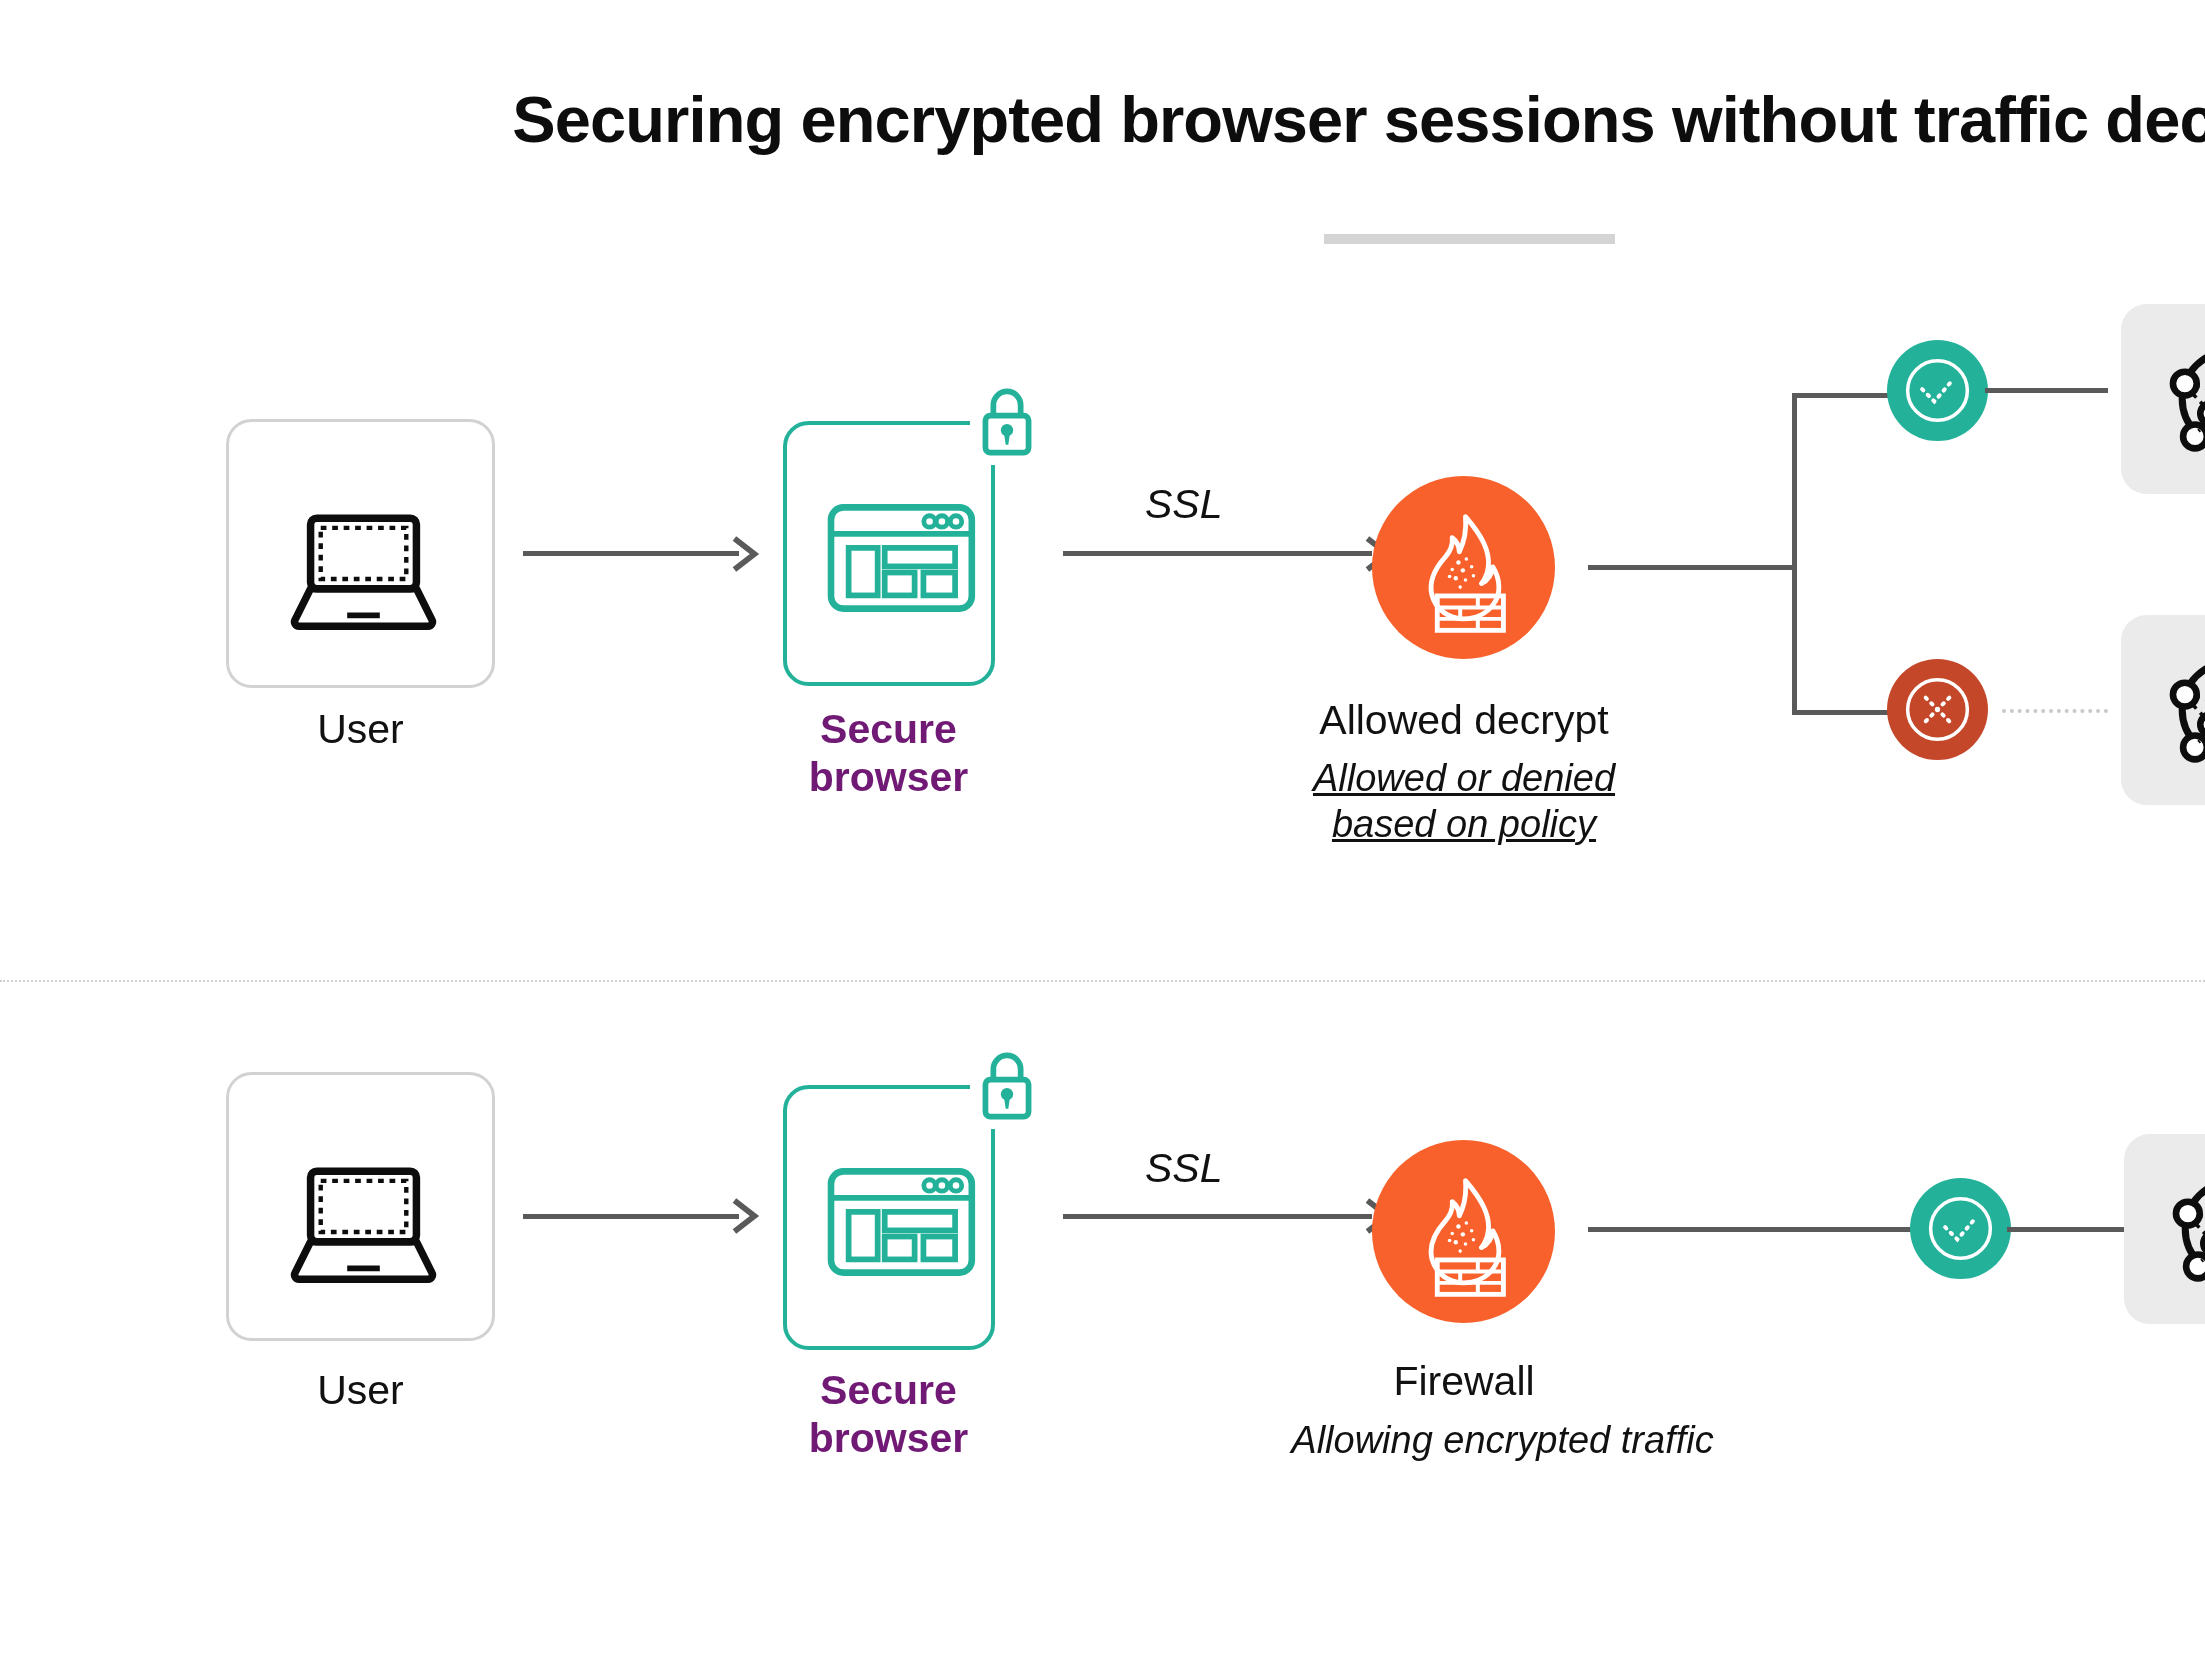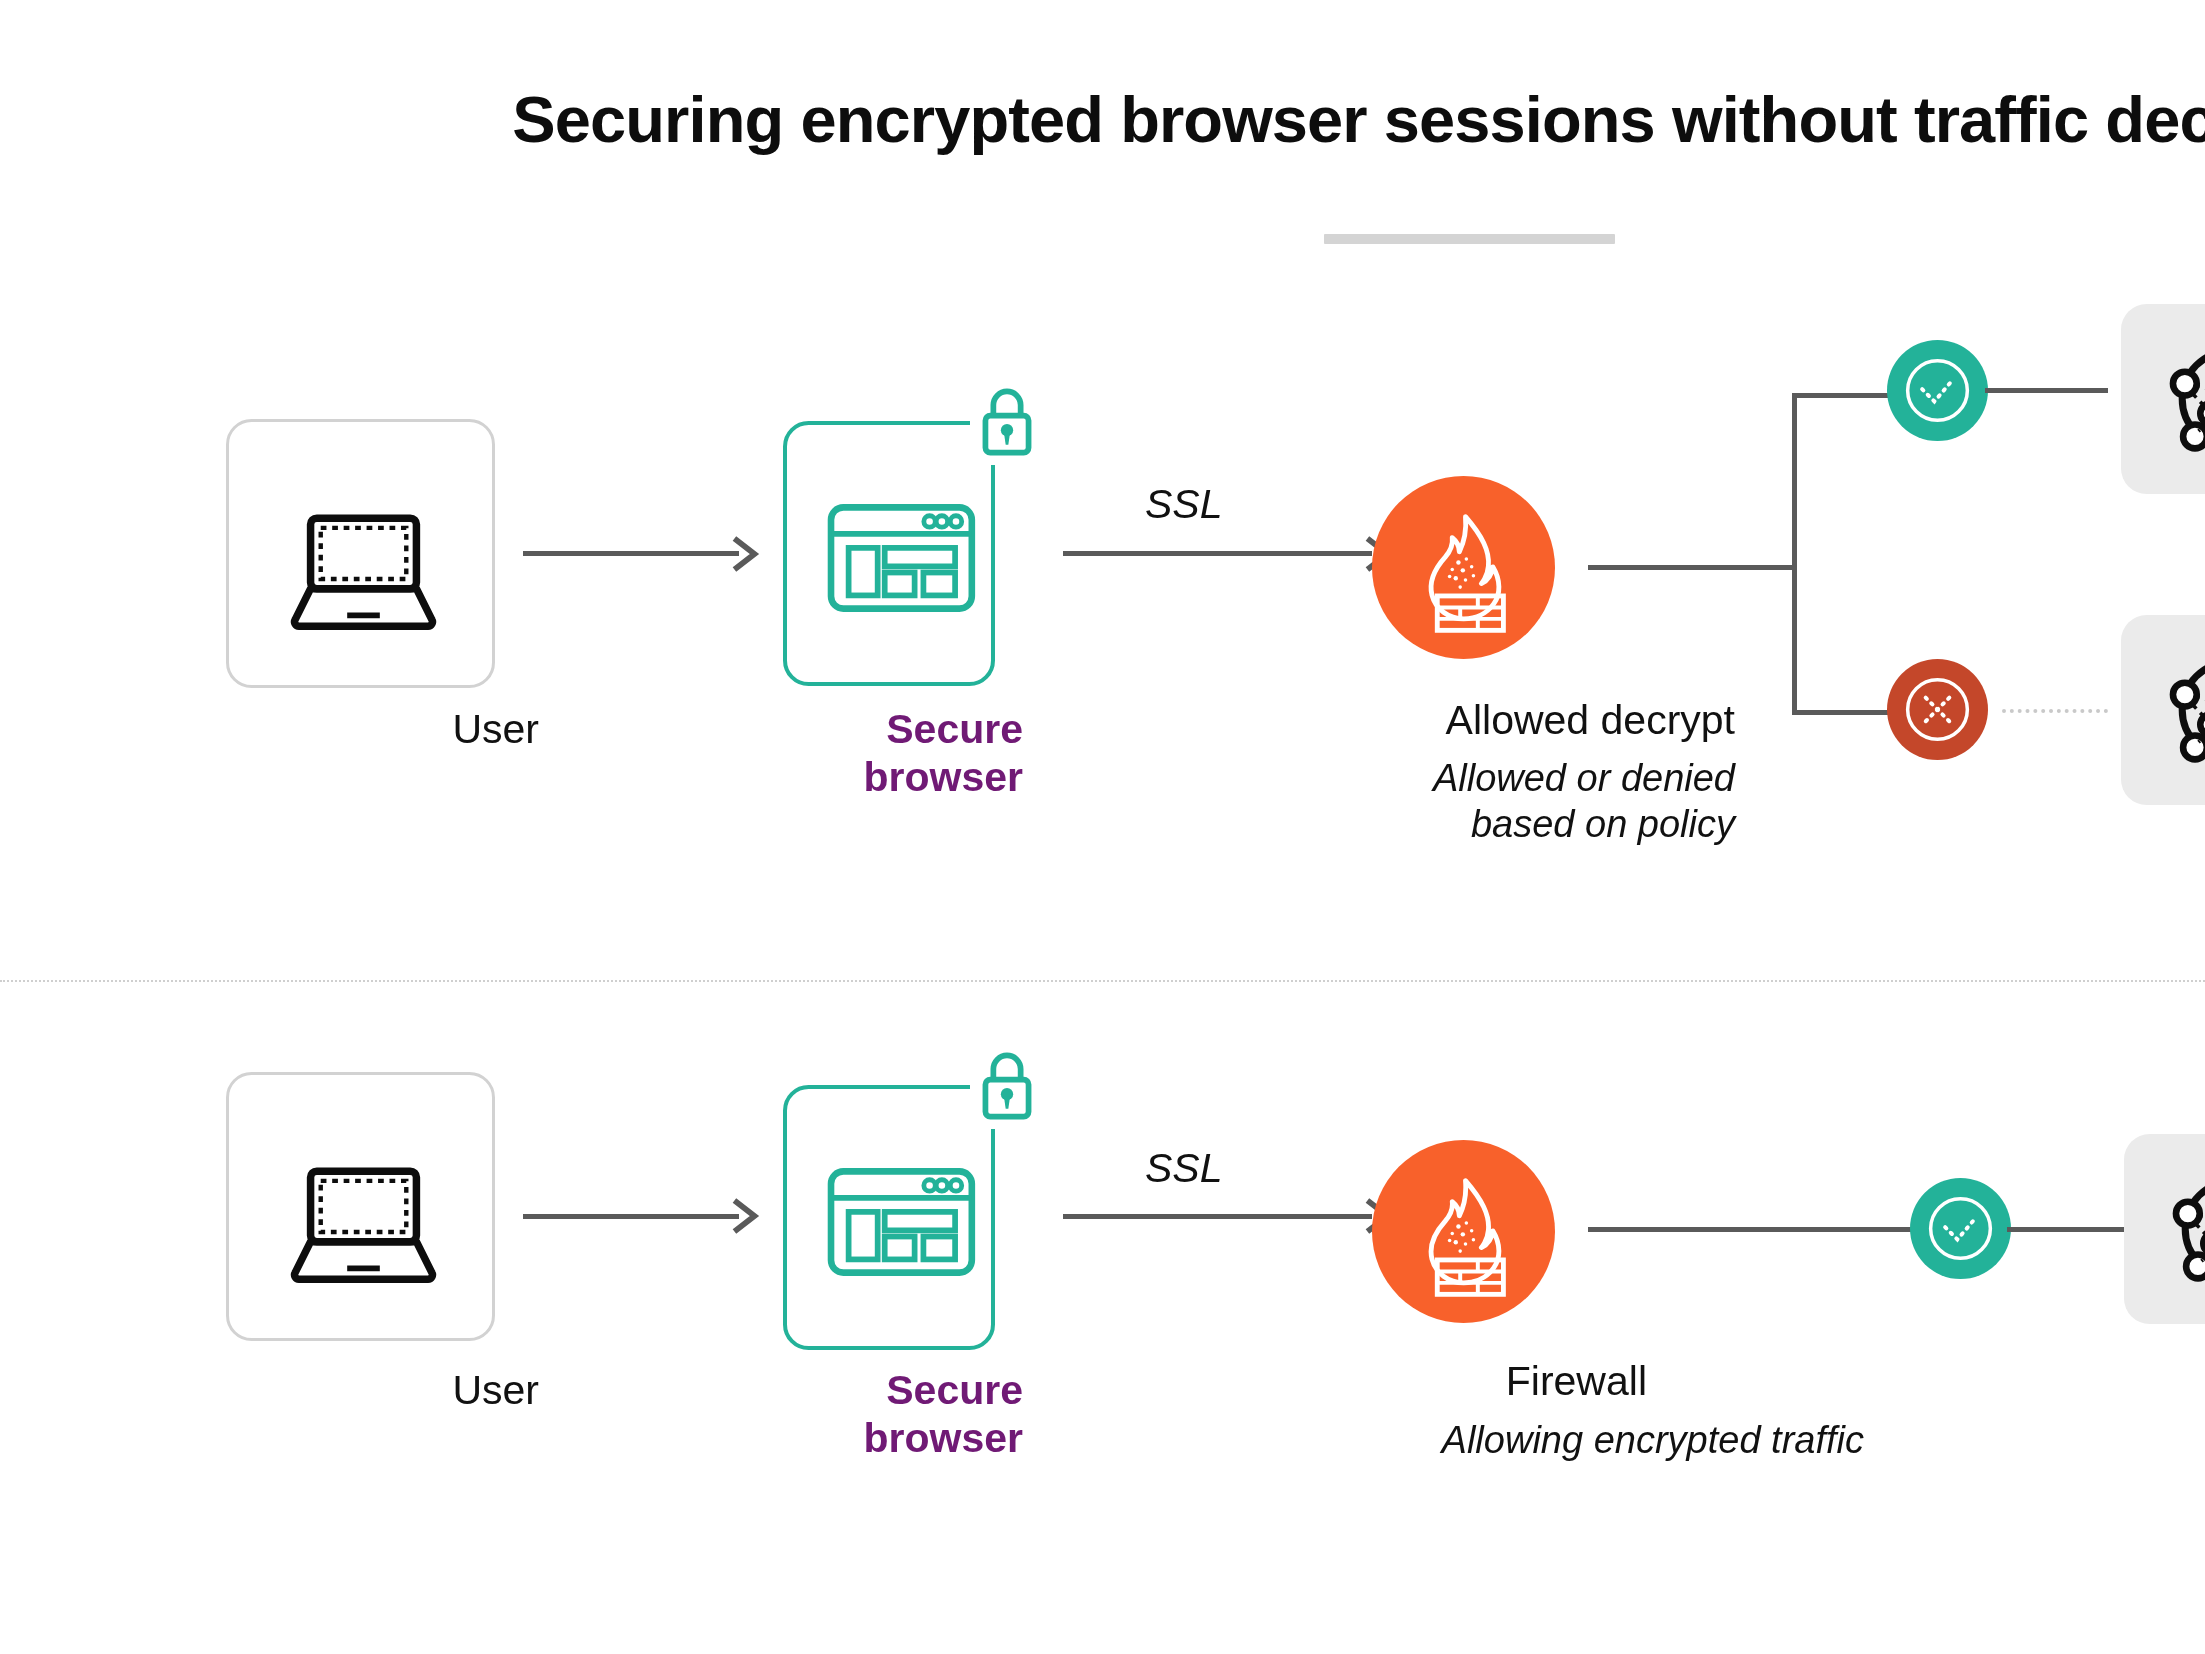--- a/index.html
+++ b/index.html
@@ -17,21 +17,21 @@
   #title-rule{
     position:absolute;left:1324px;top:234px;width:291px;height:9.7px;
     background:#d4d4d4;border-radius:0.9px;
   }
   
   #row-divider{
     position:absolute;left:0;top:980px;width:2941px;height:0;
     border-top:2.6px dotted #cfcfcf;
   }
   .caption{
-    position:absolute;text-align:right;font-size:41px;line-height:1.16;
+    position:absolute;text-align:center;font-size:41px;line-height:1.16;
     color:#111111;white-space:pre-line;
   }
   .caption.teal{color:#701a75;font-weight:bold;}
   .caption.sub{font-style:italic;font-size:38px;line-height:1.2;}
   
   .box-outline{
     position:absolute;border:3.1px solid #d2d2d2;border-radius:25.6px;
     background:#ffffff;box-sizing:border-box;
   }
   .box-gray{
@@ -128,21 +128,21 @@
     </g>
     <rect x="148" y="272" width="150" height="78" fill="none" stroke="#ffffff" stroke-width="11"></rect>
     <line x1="148" y1="298" x2="298" y2="298" stroke="#ffffff" stroke-width="9"></line>
     <line x1="148" y1="324" x2="298" y2="324" stroke="#ffffff" stroke-width="9"></line>
     <line x1="240" y1="272" x2="240" y2="298" stroke="#ffffff" stroke-width="9"></line>
     <line x1="200" y1="298" x2="200" y2="324" stroke="#ffffff" stroke-width="9"></line>
     <line x1="240" y1="324" x2="240" y2="350" stroke="#ffffff" stroke-width="9"></line>
   </svg>
 </div>
 <div class="caption" style="left:1193px;top:697px;width:542px;">Allowed decrypt</div>
-<div class="caption sub" style="left:1193px;top:756px;width:542px;">Allowed or denied
+<div class="caption sub" style="left:1193px;top:756px;width:542px;text-decoration:underline;">Allowed or denied
 based on policy</div>
 
 <div class="hline" style="left:1588px;top:565px;width:207px;"></div>
 <div class="vline" style="left:1792px;top:393px;width:4.9px;height:322px;"></div>
 <div class="hline" style="left:1792px;top:393px;width:128px;"></div>
 <div class="hline" style="left:1792px;top:710px;width:128px;"></div>
 
 <div class="circ circ-teal" style="left:1887px;top:340px;width:101px;height:101px;">
   <svg width="101" height="101" viewBox="0 0 230 230">
     <circle cx="115" cy="115" r="68" fill="none" stroke="#ffffff" stroke-width="8"></circle>

